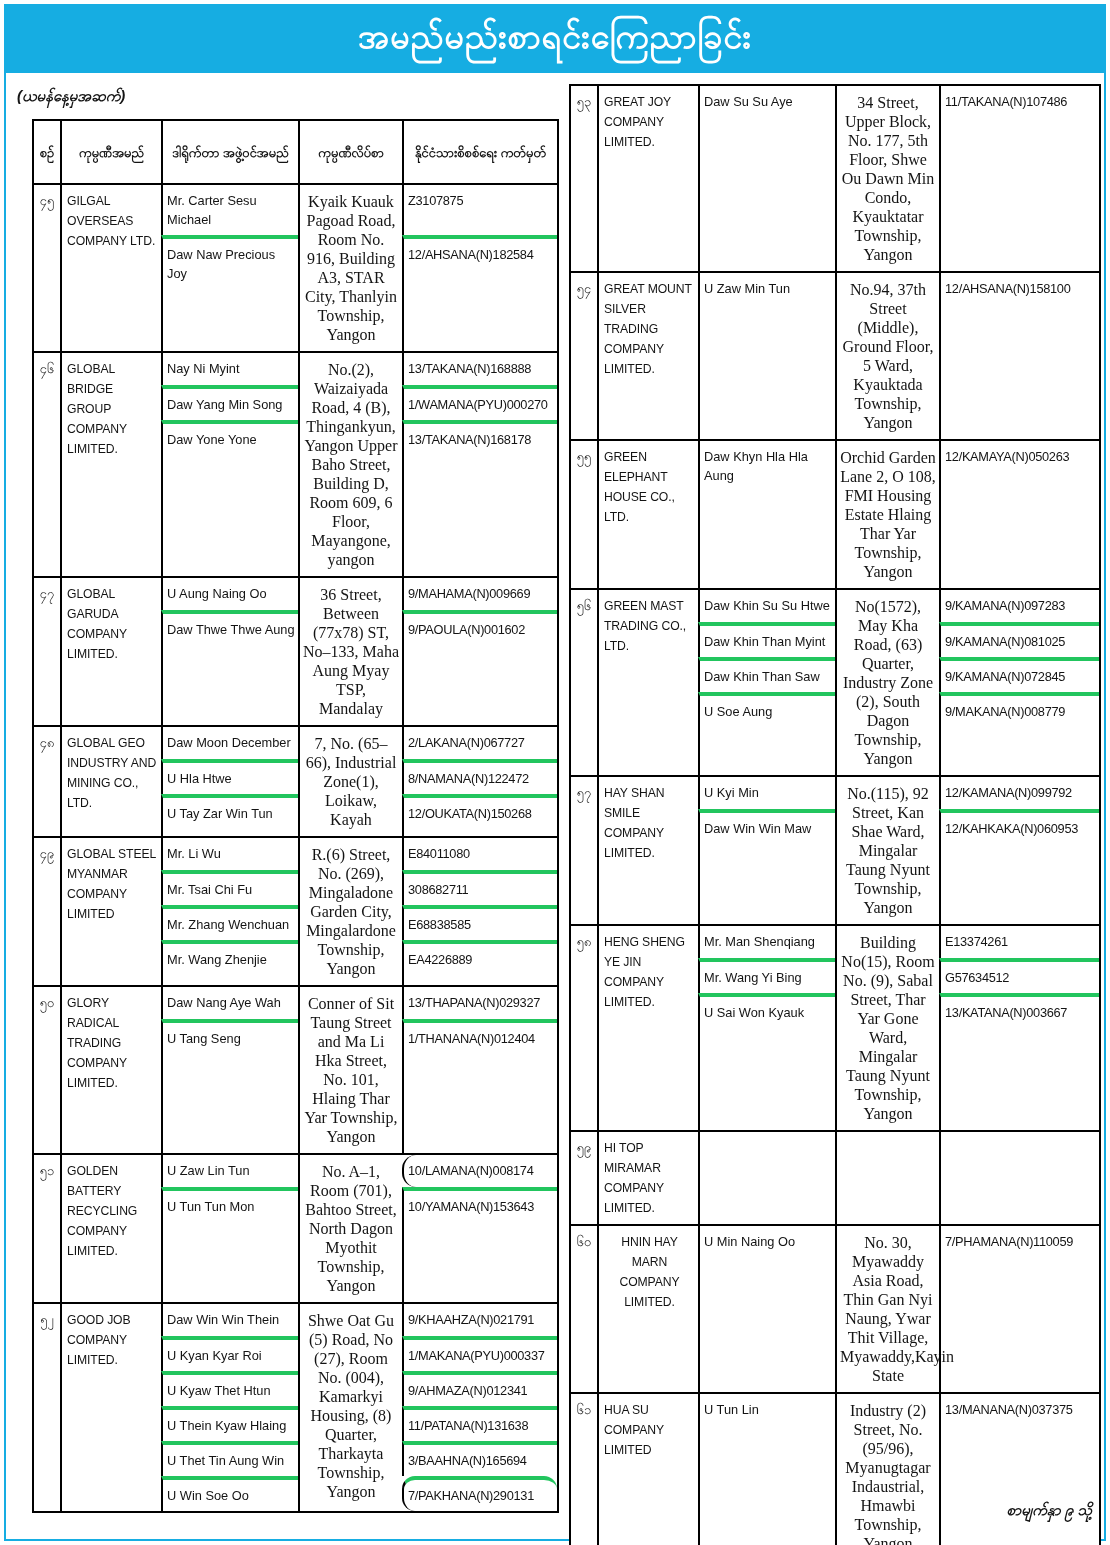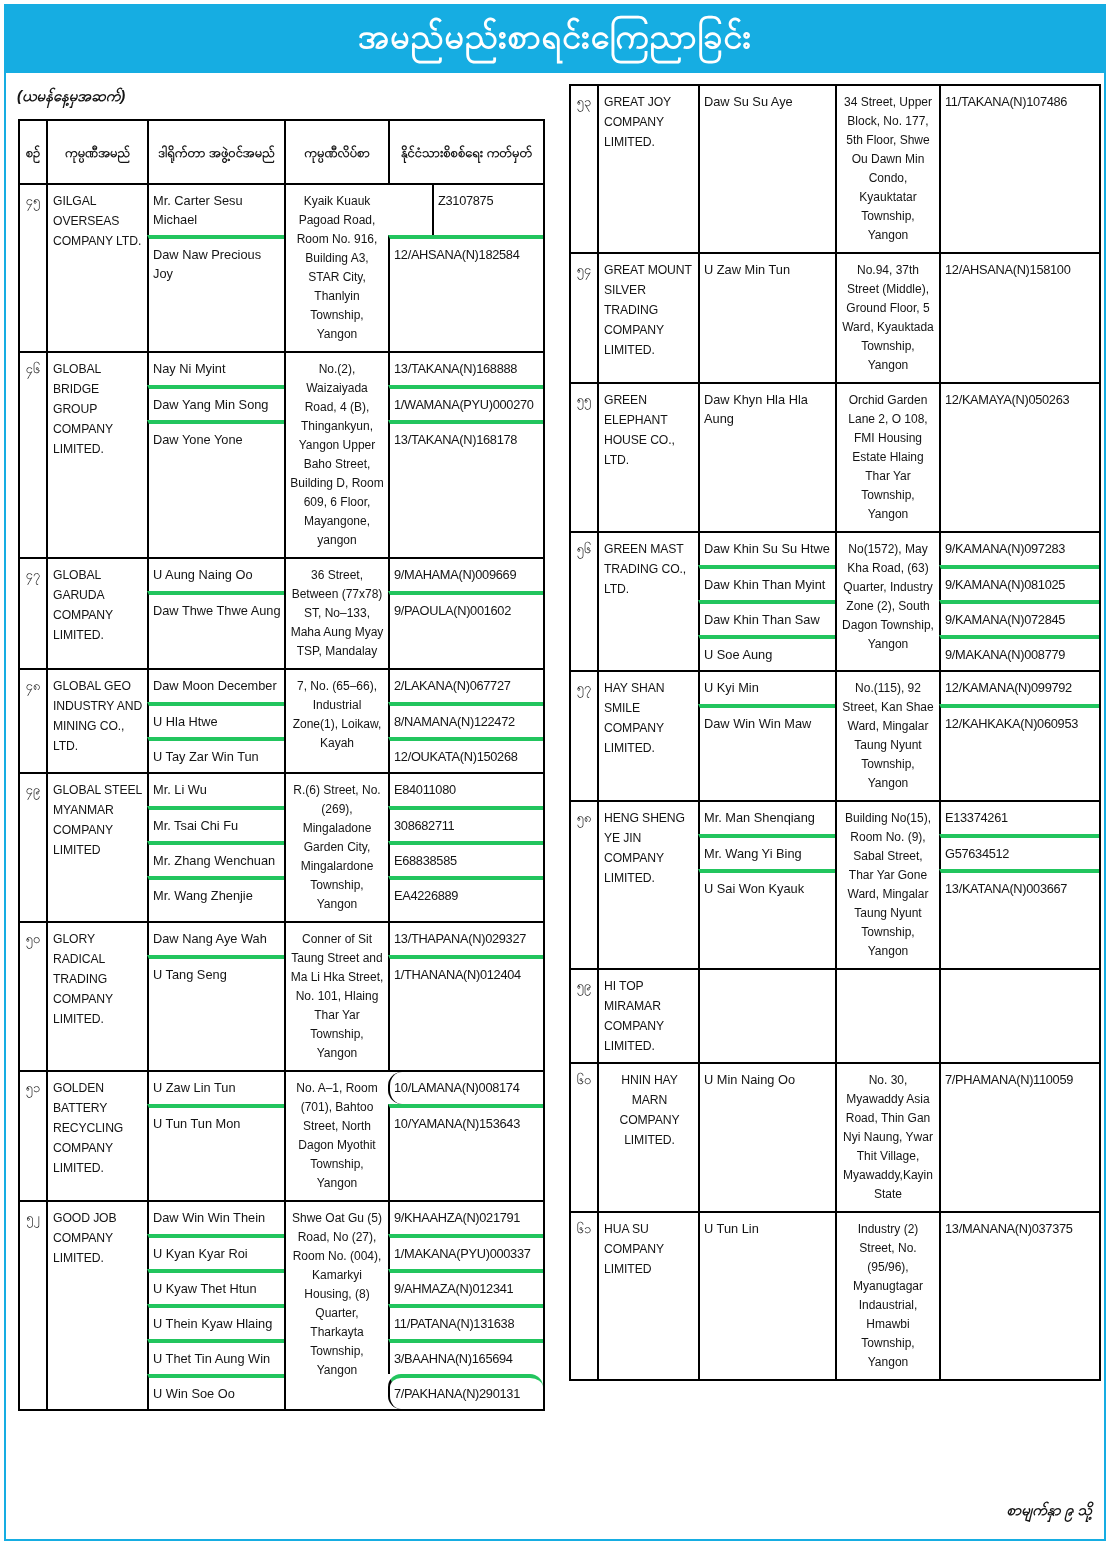--- a/index.html
+++ b/index.html
@@ -10,42 +10,42 @@
   }
   .page-frame { position:absolute; inset:4px; border:2px solid var(--accent,#16ade2); pointer-events:none; }
   .banner {
     position:absolute; left:6px; top:6px; width:1098px; height:67px;
     background:var(--accent,#16ade2); display:flex; align-items:center; justify-content:center;
   }
   .banner-title { color:#ffffff; font-size:34px; font-weight:bold; letter-spacing:1px; white-space:nowrap; }
   .subtitle { position:absolute; left:17px; top:86px; font-size:15px; font-weight:bold; font-style:italic; }
   .footer-note { position:absolute; right:18px; top:1500px; font-size:15px; font-weight:bold; font-style:italic; }
 
-  .col-left  { position:absolute; left:18px;  top:119px; width:527px; }
+  .col-left  { position:absolute; left:32px;  top:119px; width:527px; }
   .col-right { position:absolute; left:569px; top:84px;  width:532px; }
 
   .tbl { border:2px solid #000; background:#fff; }
   .hdr-row, .t-row { display:grid; grid-template-columns:26px 101px 137px 104px 1fr; }
   .t-row { border-top:2px solid #000; }
   .tbl > .hdr-row + .t-row, .tbl > .t-row:first-child { border-top:none; }
   .t-row + .t-row { border-top:2px solid #000; }
   .tbl > :first-child { border-top:none; }
 
   .hc {
     display:flex; align-items:center; justify-content:center; text-align:center;
     font-weight:bold; font-size:13px; line-height:19px; min-height:62px;
     padding:4px 2px; box-sizing:border-box;
   }
   .hc + .hc { border-left:2px solid #000; }
 
   .cell { box-sizing:border-box; }
   .cell-serial  { grid-column:1; text-align:center; font-size:13px; padding-top:7px; }
   .cell-company { grid-column:2; border-left:2px solid #000; font-size:12.2px; line-height:20px; padding:6px 3px 6px 5px; letter-spacing:-0.1px; }
   .cell-dir     { grid-column:3; border-left:2px solid #000; font-size:12.8px; line-height:19px; padding:6px 3px 6px 4px; min-height:32px; }
-  .cell-addr    { grid-column:4; border-left:2px solid #000; font-size:12px;  line-height:19px; padding:7px 3px; text-align:center; }
+  .cell-addr    { grid-column:4; border-left:2px solid #000; font-size:16px;  line-height:19px; padding:7px 3px; text-align:center;font-family:Liberation Serif, serif; }
   .cell-nrc     { grid-column:5; border-left:2px solid #000; font-size:12.8px; line-height:19px; padding:6px 2px 6px 4px; letter-spacing:-0.3px; min-height:32px; }
   .sub-divide   { border-top:4px solid #22c55e; }
 </style>
 </head>
 <body>
 
 <div class="page" style="--accent: #16ade2;">
   <div class="page-frame"></div>
 
   <div class="banner">
@@ -63,21 +63,21 @@
         <div class="hc">ကုမ္ပဏီလိပ်စာ</div>
         <div class="hc">နိုင်ငံသားစိစစ်ရေး ကတ်မှတ်</div>
       </div>
       <div id="rows-left">
           <div class="t-row" style="grid-template-rows: repeat(1, minmax(32px, auto)) minmax(32px, 1fr);">
             <div class="cell cell-serial" style="grid-row: 1 / span 2;">၄၅</div>
             <div class="cell cell-company" style="grid-row: 1 / span 2;">GILGAL OVERSEAS COMPANY LTD.</div>
             <div class="cell cell-dir" style="grid-row: 1;">Mr. Carter Sesu Michael</div>
             <div class="cell cell-dir sub-divide" style="grid-row: 2;">Daw Naw Precious Joy</div>
             <div class="cell cell-addr" style="grid-row: 1 / span 2;">Kyaik Kuauk Pagoad Road, Room No. 916, Building A3, STAR City, Thanlyin Township, Yangon</div>
-            <div class="cell cell-nrc" style="grid-row: 1; margin-left: 44px;">Z3107875</div>
+            <div class="cell cell-nrc" style="grid-row: 1;">Z3107875</div>
             <div class="cell cell-nrc sub-divide" style="grid-row: 2;">12/AHSANA(N)182584</div>
           </div>
           <div class="t-row" style="grid-template-rows: repeat(2, minmax(32px, auto)) minmax(32px, 1fr);">
             <div class="cell cell-serial" style="grid-row: 1 / span 3;">၄၆</div>
             <div class="cell cell-company" style="grid-row: 1 / span 3;">GLOBAL BRIDGE GROUP COMPANY LIMITED.</div>
             <div class="cell cell-dir" style="grid-row: 1;">Nay Ni Myint</div>
             <div class="cell cell-dir sub-divide" style="grid-row: 2;">Daw Yang Min Song</div>
             <div class="cell cell-dir sub-divide" style="grid-row: 3;">Daw Yone Yone</div>
             <div class="cell cell-addr" style="grid-row: 1 / span 3;">No.(2), Waizaiyada Road, 4 (B), Thingankyun, Yangon Upper Baho Street, Building D, Room 609, 6 Floor, Mayangone, yangon</div>
             <div class="cell cell-nrc" style="grid-row: 1;">13/TAKANA(N)168888</div>

